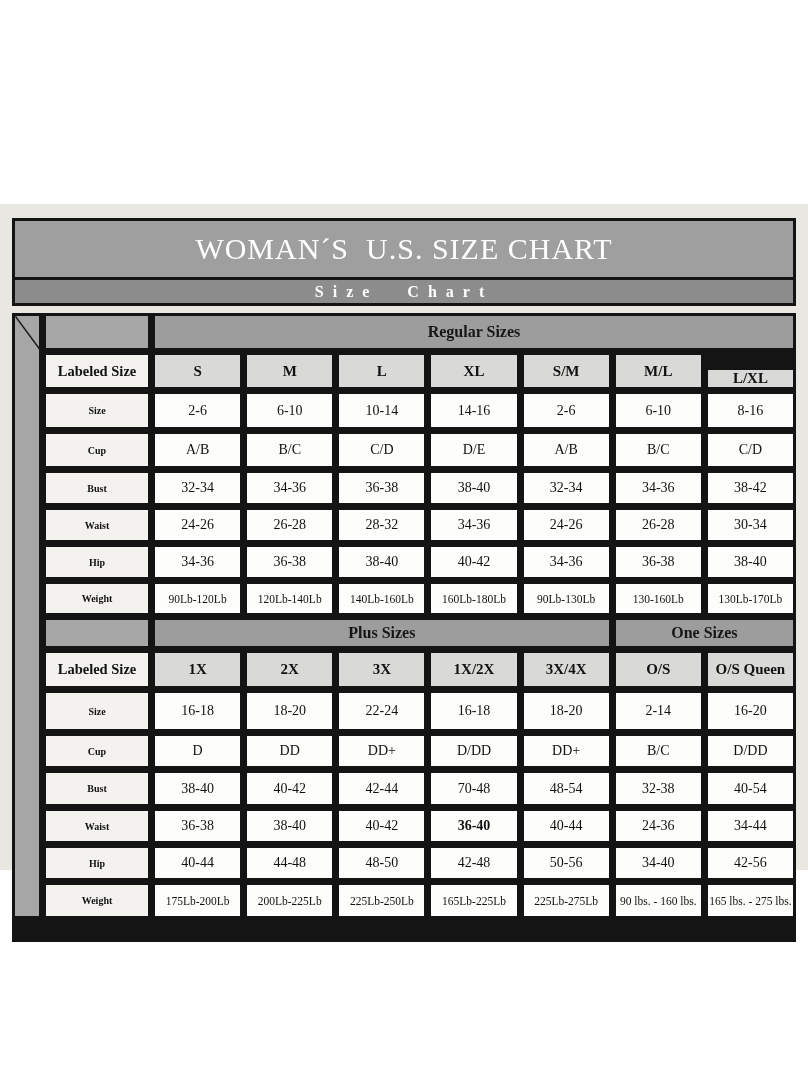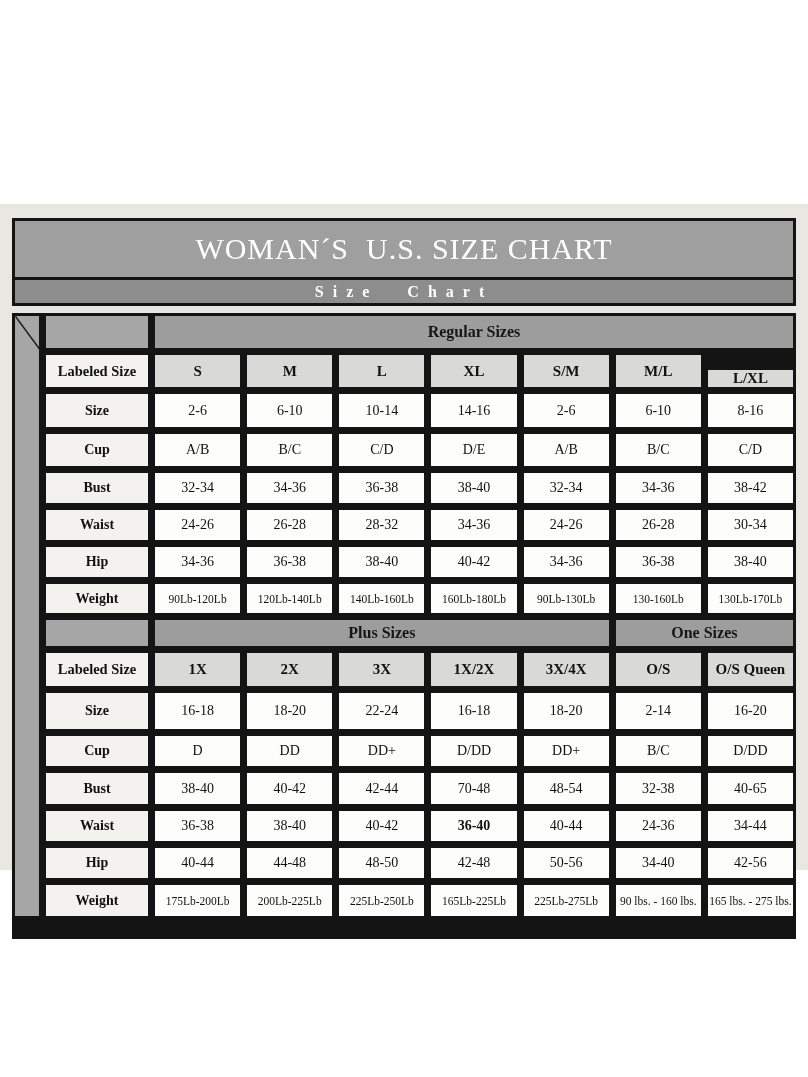--- a/index.html
+++ b/index.html
@@ -1,16 +1,16 @@
 <!DOCTYPE html>
 <html style="--banner: #9f9f9f; --subtitle-band: #8d8d8d; --section-band: #9d9d9d; --header-cell: #d9d9d7; --label-cell: #f3f2ee; --data-cell: #fdfdfb; --gutter: #a6a6a6; --footer-band: #9a9a9a; --border: #141414;"><head>
 <meta charset="utf-8">
 <style>
   html,body{margin:0;padding:0;background:#ffffff;}
-  .canvas{position:relative;width:808px;height:939px;background:#ffffff;overflow:hidden;
+  .canvas{position:relative;width:808px;height:1077px;background:#ffffff;overflow:hidden;
           font-family:"Liberation Serif","DejaVu Serif",serif;}
   .photo-panel{position:absolute;left:0;top:204px;width:808px;height:666px;background:#e9e7e2;}
   .content{position:absolute;left:12px;top:218px;width:784px;}
 
   .banner-title{box-sizing:border-box;width:784px;height:62px;background:var(--banner,#9f9f9f);
     border:3px solid var(--border,#141414);display:flex;align-items:center;justify-content:center;}
   .title-text{color:#ffffff;font-size:30px;font-weight:500;letter-spacing:1px;white-space:pre;}
   .banner-sub{box-sizing:border-box;width:784px;height:26px;background:var(--subtitle-band,#8d8d8d);
     border:3px solid var(--border,#141414);border-top:none;display:flex;align-items:center;justify-content:center;}
   .sub-text{color:#ffffff;font-size:16px;font-weight:600;letter-spacing:9px;word-spacing:16px;white-space:pre;}
@@ -18,21 +18,21 @@
   #grid{position:relative;box-sizing:border-box;width:784px;margin-top:7px;
     display:grid;grid-template-columns:24px 102px repeat(7,1fr);
     grid-template-rows:32px 32px 33px 32px 30px 30px 30px 29px 26px 33px 36px 30px 31px 30px 30px 31px 16px;
     gap:7px;background:var(--border,#141414);border:3px solid var(--border,#141414);}
   .cell{display:flex;align-items:center;justify-content:center;overflow:hidden;white-space:nowrap;
     background:var(--data-cell,#fdfdfb);color:#111;}
   .gutter{background:var(--gutter,#a6a6a6);}
   .corner{background:var(--gutter,#a6a6a6);}
   .section-header{background:var(--section-band,#9d9d9d);font-weight:bold;font-size:16px;color:#161616;}
   .col-header{background:var(--header-cell,#d9d9d7);font-weight:bold;font-size:15px;}
-  .label-cell{background:var(--label-cell,#f3f2ee);font-weight:bold;font-size:14px;}
+  .label-cell{background:var(--label-cell,#f3f2ee);font-weight:bold;font-size:10px;}
   .labeled{font-size:14.5px;}
   .data-cell{font-size:14px;}
   .data-cell.small{font-size:11.5px;}
   .footnote-cell{background:var(--footer-band,#9a9a9a);color:#ffffff;font-weight:600;font-size:11px;}
   .diag{position:absolute;left:0;top:0;z-index:5;pointer-events:none;}
   .diag line{stroke:#1a1a1a;stroke-width:1.4;}
 </style>
 </head>
 <body>
 
@@ -139,21 +139,21 @@
         <div class="cell data-cell" style="grid-area: 12 / 7;">DD+</div>
         <div class="cell data-cell" style="grid-area: 12 / 8;">B/C</div>
         <div class="cell data-cell" style="grid-area: 12 / 9;">D/DD</div>
         <div class="cell label-cell" style="grid-area: 13 / 2;">Bust</div>
         <div class="cell data-cell" style="grid-area: 13 / 3;">38-40</div>
         <div class="cell data-cell" style="grid-area: 13 / 4;">40-42</div>
         <div class="cell data-cell" style="grid-area: 13 / 5;">42-44</div>
         <div class="cell data-cell" style="grid-area: 13 / 6;">70-48</div>
         <div class="cell data-cell" style="grid-area: 13 / 7;">48-54</div>
         <div class="cell data-cell" style="grid-area: 13 / 8;">32-38</div>
-        <div class="cell data-cell" style="grid-area: 13 / 9;">40-65</div>
+        <div class="cell data-cell" style="grid-area: 13 / 9;">40-54</div>
         <div class="cell label-cell" style="grid-area: 14 / 2;">Waist</div>
         <div class="cell data-cell" style="grid-area: 14 / 3;">36-38</div>
         <div class="cell data-cell" style="grid-area: 14 / 4;">38-40</div>
         <div class="cell data-cell" style="grid-area: 14 / 5;">40-42</div>
         <div class="cell data-cell" style="grid-area: 14 / 6; font-weight: bold;">36-40</div>
         <div class="cell data-cell" style="grid-area: 14 / 7;">40-44</div>
         <div class="cell data-cell" style="grid-area: 14 / 8;">24-36</div>
         <div class="cell data-cell" style="grid-area: 14 / 9;">34-44</div>
         <div class="cell label-cell" style="grid-area: 15 / 2;">Hip</div>
         <div class="cell data-cell" style="grid-area: 15 / 3;">40-44</div>

